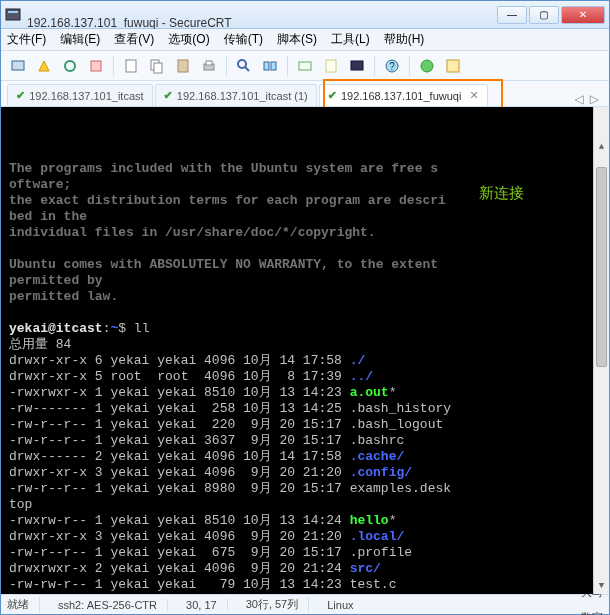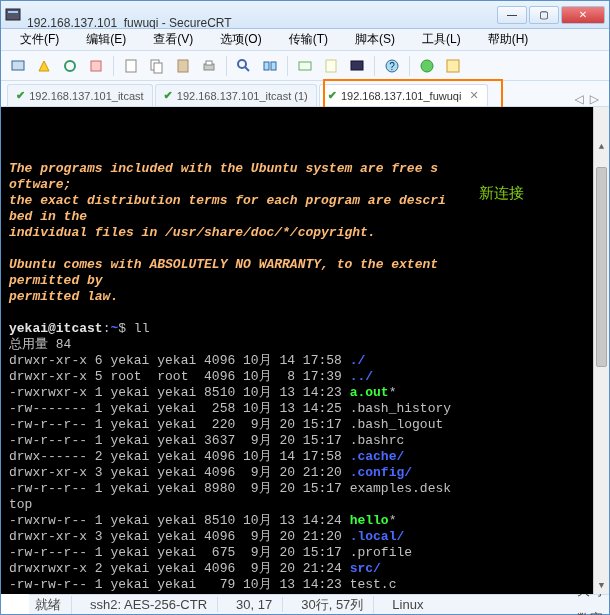--- a/index.html
+++ b/index.html
@@ -7,44 +7,44 @@
 .window { border: 1px solid #5a8fc7; background: #fff; height: 615px; display: flex; flex-direction: column; }
 .titlebar { background: linear-gradient(#eaf3fc, #d6e7f8); height: 28px; display: flex; align-items: center; padding: 0 4px; border-bottom: 1px solid #a8c5e8; }
 .titlebar .icon-app { width: 16px; height: 16px; margin-right: 6px; }
 .titlebar .title-text { flex: 1; color: #333; margin-top: 17px; }
 .win-btns { display: flex; gap: 2px; }
 .win-btn { width: 30px; height: 18px; border: 1px solid #a8c5e8; border-radius: 2px; display: flex; align-items: center; justify-content: center; font-size: 10px; cursor: pointer; }
 .win-btn.min { background: linear-gradient(#f8fbfe,#dbe9f8); }
 .win-btn.max { background: linear-gradient(#f8fbfe,#dbe9f8); }
 .win-btn.close { background: linear-gradient(#f08080,#d04040); color: #fff; width: 44px; }
 .menubar { height: 22px; display: flex; align-items: center; padding: 0 6px; gap: 14px; background: #f0f5fb; border-bottom: 1px solid #cfdff0; }
-.menubar span { cursor: pointer; margin-left: 13px; }
+.menubar span { cursor: pointer; }
 .toolbar { height: 30px; display: flex; align-items: center; padding: 0 6px; gap: 4px; background: #f5f8fc; border-bottom: 1px solid #cfdff0; }
 .tbtn { width: 22px; height: 22px; display: flex; align-items: center; justify-content: center; border-radius: 2px; cursor: pointer; }
 .tbtn svg { width: 16px; height: 16px; }
 .tsep { width: 1px; height: 20px; background: #cfdff0; margin: 0 2px; }
 .tabbar { height: 26px; display: flex; align-items: flex-end; padding: 0 6px; background: #f5f8fc; border-bottom: 1px solid #cfdff0; position: relative; }
 .tab { height: 22px; display: flex; align-items: center; padding: 0 8px; gap: 4px; border: 1px solid #cfdff0; border-bottom: none; background: #f0f5fb; border-radius: 3px 3px 0 0; margin-right: 2px; cursor: pointer; font-size: 11px; color: #555; }
 .tab.active { background: #fff; color: #333; }
 .tab .chk { color: #3a9b3a; font-weight: bold; }
 .tab .closex { margin-left: 4px; color: #888; }
 .highlight { position: absolute; border: 2px solid #ff7a00; width: 180px; height: 90px; top: -2px; left: 322px; pointer-events: none; }
 .annot { position: absolute; top: 80px; left: 478px; color: #84cc16; font-size: 15px; pointer-events: none; z-index: 5; }
 .tabnav { margin-left: auto; display: flex; gap: 6px; color: #888; padding-right: 4px; }
 .term { flex: 1; background: #000; color: #c0c0c0; font-family: "Courier New", monospace; font-size: 13px; line-height: 16px; padding: 6px 8px; white-space: pre; overflow: hidden; position: relative; }
-.term .bold { color: #fdba74; font-weight: bold; font-style: italic; }
+.term .bold { color: #737373; font-weight: bold; }
 .term .blue { color: #4a6aff; font-weight: bold; }
 .term .green { color: #3aff3a; font-weight: bold; }
 .term .prompt { color: #e5e5e5; font-weight: bold; }
 .term .path { color: #4a6aff; font-weight: bold; }
 .scrollbar { position: absolute; right: 0; top: 0; bottom: 0; width: 16px; background: #efefef; border-left: 1px solid #d0d0d0; }
 .sb-up, .sb-down { height: 16px; display: flex; align-items: center; justify-content: center; font-size: 9px; color: #666; cursor: pointer; }
 .sb-thumb { position: absolute; top: 60px; left: 2px; right: 2px; height: 200px; background: #c8c8c8; border: 1px solid #aaa; border-radius: 2px; cursor: pointer; }
 .sb-down { position: absolute; bottom: 0; left: 0; right: 0; }
-.statusbar { height: 20px; display: flex; align-items: center; padding: 0 6px; background: #f0f5fb; border-top: 1px solid #cfdff0; font-size: 13px; color: #444; gap: 18px; margin-left: 28px; }
+.statusbar { height: 20px; display: flex; align-items: center; padding: 0 6px; background: #f0f5fb; border-top: 1px solid #cfdff0; font-size: 11px; color: #444; gap: 18px; }
 .statusbar .sect { border-right: 1px solid #cfdff0; padding-right: 10px; }
 .statusbar .right { margin-left: auto; display: flex; gap: 10px; flex-direction: column; }
 </style>
 </head>
 <body>
 
 <div class="window">
 
   <div class="titlebar">
     <svg class="icon-app" viewBox="0 0 16 16">

